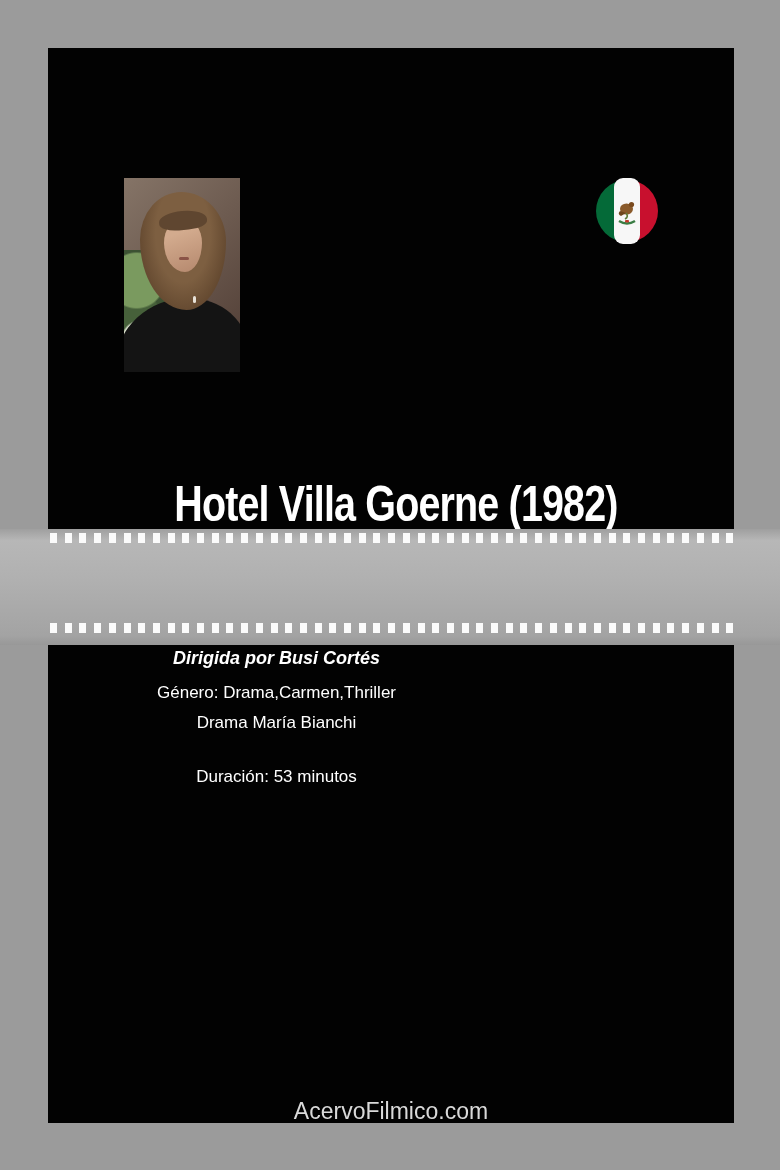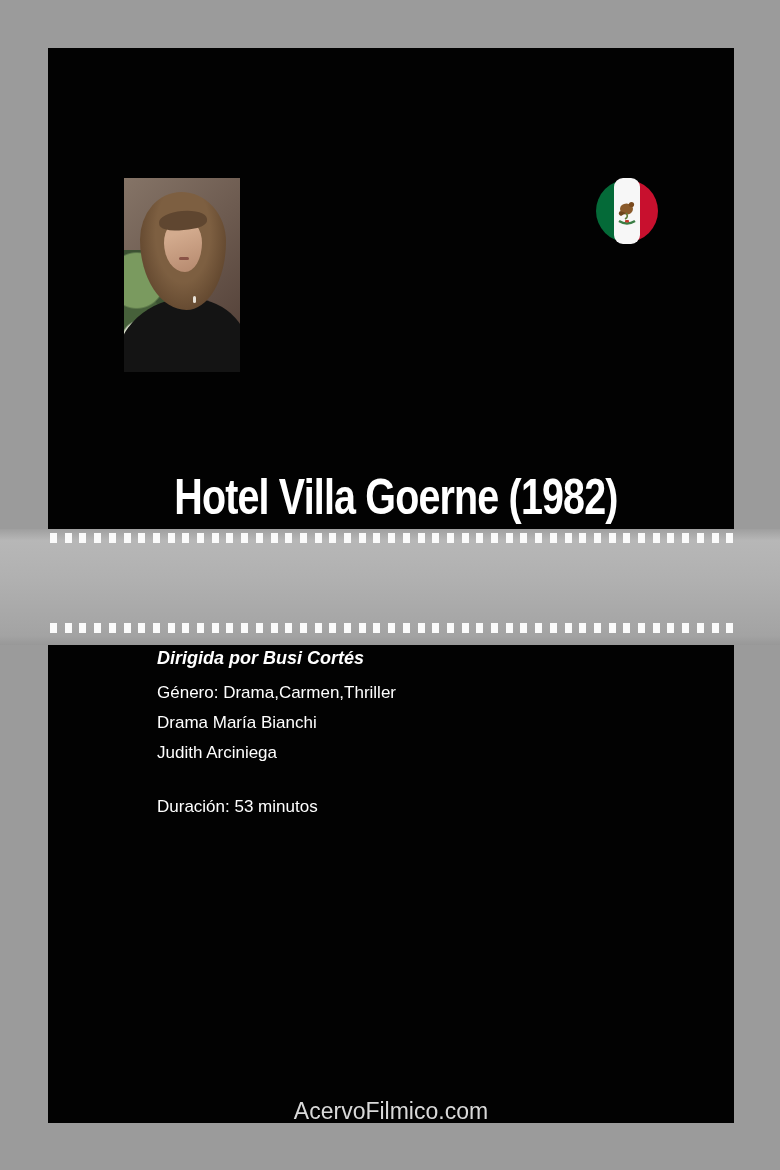--- a/index.html
+++ b/index.html
@@ -88,21 +88,21 @@
     background: #f7f7f7;
     border-radius: 9px;
   }
   .flag-emblem {
     position: absolute; left: 16px; top: 17px; width: 30px; height: 32px;
   }
 
   
   .title {
     position: absolute; left: 0; right: 0; top: 382px; height: 70px;
-    display: flex; align-items: center; justify-content: center;
+    display: flex; align-items: flex-end; justify-content: center;
     color: #ffffff;
     font-size: 47px; font-weight: bold;
     letter-spacing: -1px;
     white-space: nowrap;
     padding-left: 9px;
   }
   .title .squeeze { display: inline-block; transform: scaleX(0.84) scaleY(1.08); }
 
   
   .film-strip {
@@ -114,20 +114,21 @@
     background: repeating-linear-gradient(to right,
       #fbfbfb 0, #fbfbfb 7px, rgba(0,0,0,0) 7px, rgba(0,0,0,0) 14.7px);
   }
   .holes.top { top: 4px; }
   .holes.bottom { bottom: 12px; }
 
   
   .credits {
     position: absolute; left: 109px; top: 598px;
     color: #ffffff;
+    text-align: center;
   }
   .director {
     font-size: 18px; font-weight: bold; font-style: italic;
     line-height: 24px; margin-bottom: 8px;
   }
   .credit-line {
     font-size: 17px; line-height: 30px; font-weight: normal;
   }
   .duration { margin-top: 24px; }
 
@@ -172,21 +173,20 @@
     </div>
 
     <h1 class="title">
       <span class="squeeze">Hotel Villa Goerne (1982)</span>
     </h1>
 
     <div class="credits">
       <div class="director">Dirigida por Busi Cortés</div>
       <div class="credit-line">Género: Drama,Carmen,Thriller</div>
       <div class="credit-line">Drama María Bianchi</div>
-      <div class="credit-line">Judith Arciniega</div>
       <div class="credit-line duration">Duración: 53 minutos</div>
     </div>
 
     <div class="footer">AcervoFilmico.com</div>
 
   </div>
 
   <div class="film-strip">
     <div class="holes top"></div>
     <div class="holes bottom"></div>

